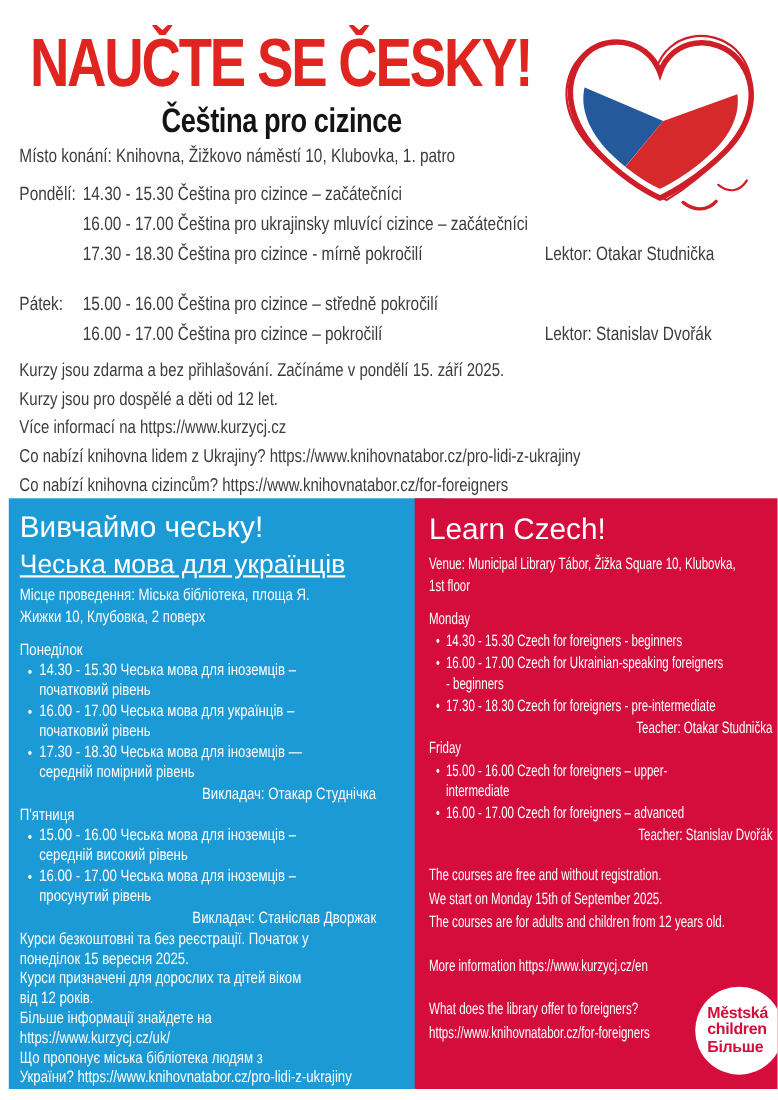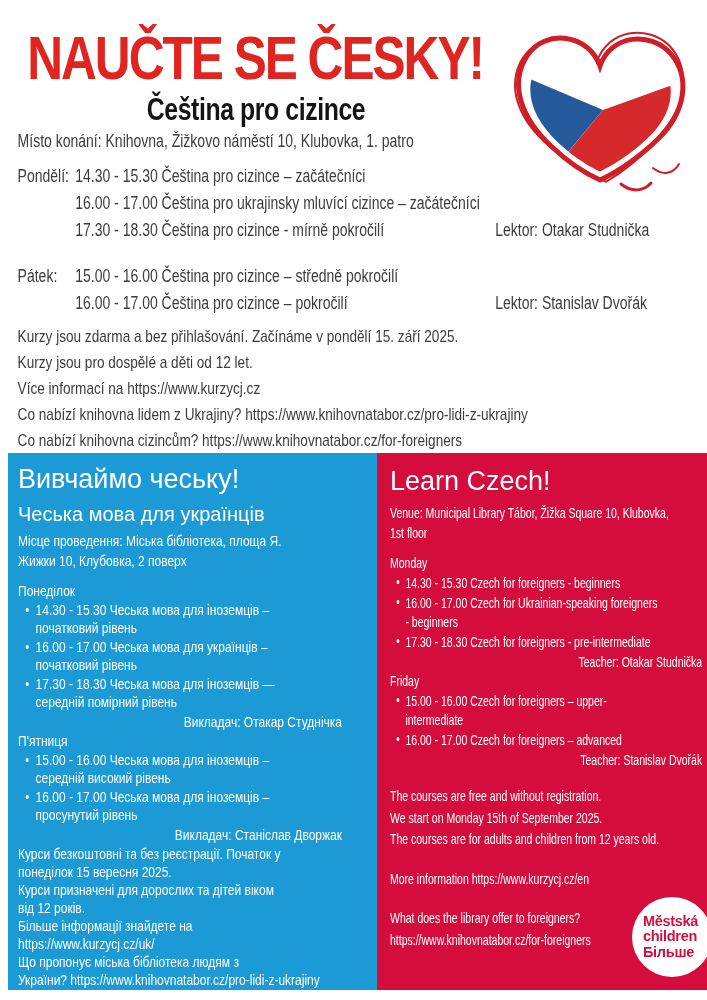--- a/index.html
+++ b/index.html
@@ -17,21 +17,21 @@
   .sch-row{position:absolute;left:94px;font-size:17.5px;white-space:nowrap;}
   .lektor{position:absolute;left:619px;font-size:17.5px;white-space:nowrap;}
   .info-line{position:absolute;left:22px;font-size:17px;white-space:nowrap;}
   
   .heart{position:absolute;left:503px;top:18px;width:196px;height:196px;}
   
   .panel{position:absolute;top:453px;height:537px;color:#fff;box-sizing:border-box;}
   .panel-ua{left:8px;width:396px;background:#1c9ad6;padding:8px 10px;}
   .panel-en{left:377px;width:338px;background:#d40d3d;padding:10px 13px;}
   .p-title{margin:2px 0 6px;font-size:27px;line-height:32px;font-weight:400;}
-  .p-sub{margin:0 0 4px;font-size:20px;line-height:26px;font-weight:400;}
+  .p-sub{margin:0 0 4px;font-size:24px;line-height:26px;font-weight:400;text-decoration:underline;}
   .squeeze-ua{width:405px;transform:scaleX(.8);transform-origin:0 0;}
   .squeeze-en{width:446px;transform:scaleX(.7);transform-origin:0 0;}
   .p-venue{margin:0 0 10px;font-size:15px;line-height:20px;white-space:pre-line;}
   .p-day{margin:0;font-size:15px;line-height:19px;}
   .panel ul{list-style:none;margin:1px 0 0;padding:0 0 0 22px;}
   .panel li{position:relative;margin:1px 0;font-size:15px;line-height:18px;white-space:pre-line;}
   .panel-en li{line-height:19px;}
   .panel li::before{content:"•";position:absolute;left:-13px;top:0;font-size:14px;}
   .p-teacher{margin:1px 0 0;font-size:15px;line-height:19px;text-align:right;}
   .p-note{margin:0;font-size:15px;line-height:18px;white-space:pre-line;}

